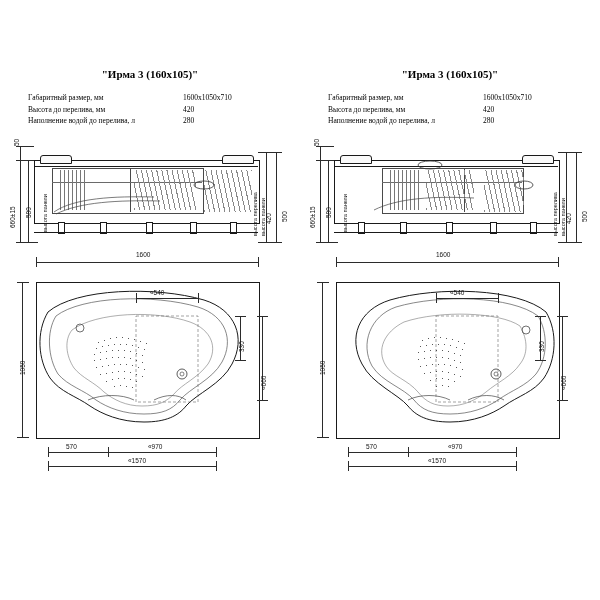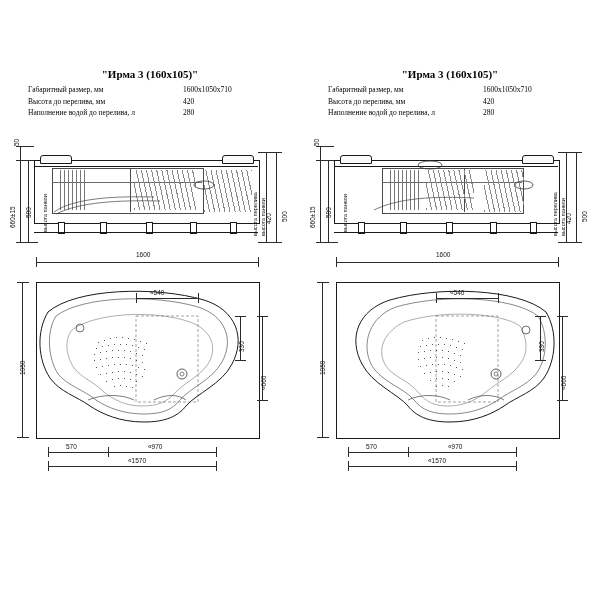--- a/index.html
+++ b/index.html
@@ -16,21 +16,21 @@
   .panel.left{left:0;}
   .panel.right{left:300px;}
 
   .title{
     position:absolute;top:68px;left:0;width:300px;
     text-align:center;font-weight:bold;font-size:11px;
     font-family:"Liberation Serif", serif;
   }
 
   .spec{
-    position:absolute;top:84px;left:28px;width:262px;
+    position:absolute;top:92px;left:28px;width:262px;
     font-size:7.5px;line-height:11.5px;
   }
   .spec .row{position:relative;height:11.5px;white-space:nowrap;}
   .spec .lbl{position:absolute;left:0;}
   .spec .val{position:absolute;left:155px;}
 
   
   .ln{position:absolute;background:#1a1a1a;}
   .h{height:1px;}
   .v{width:1px;}

